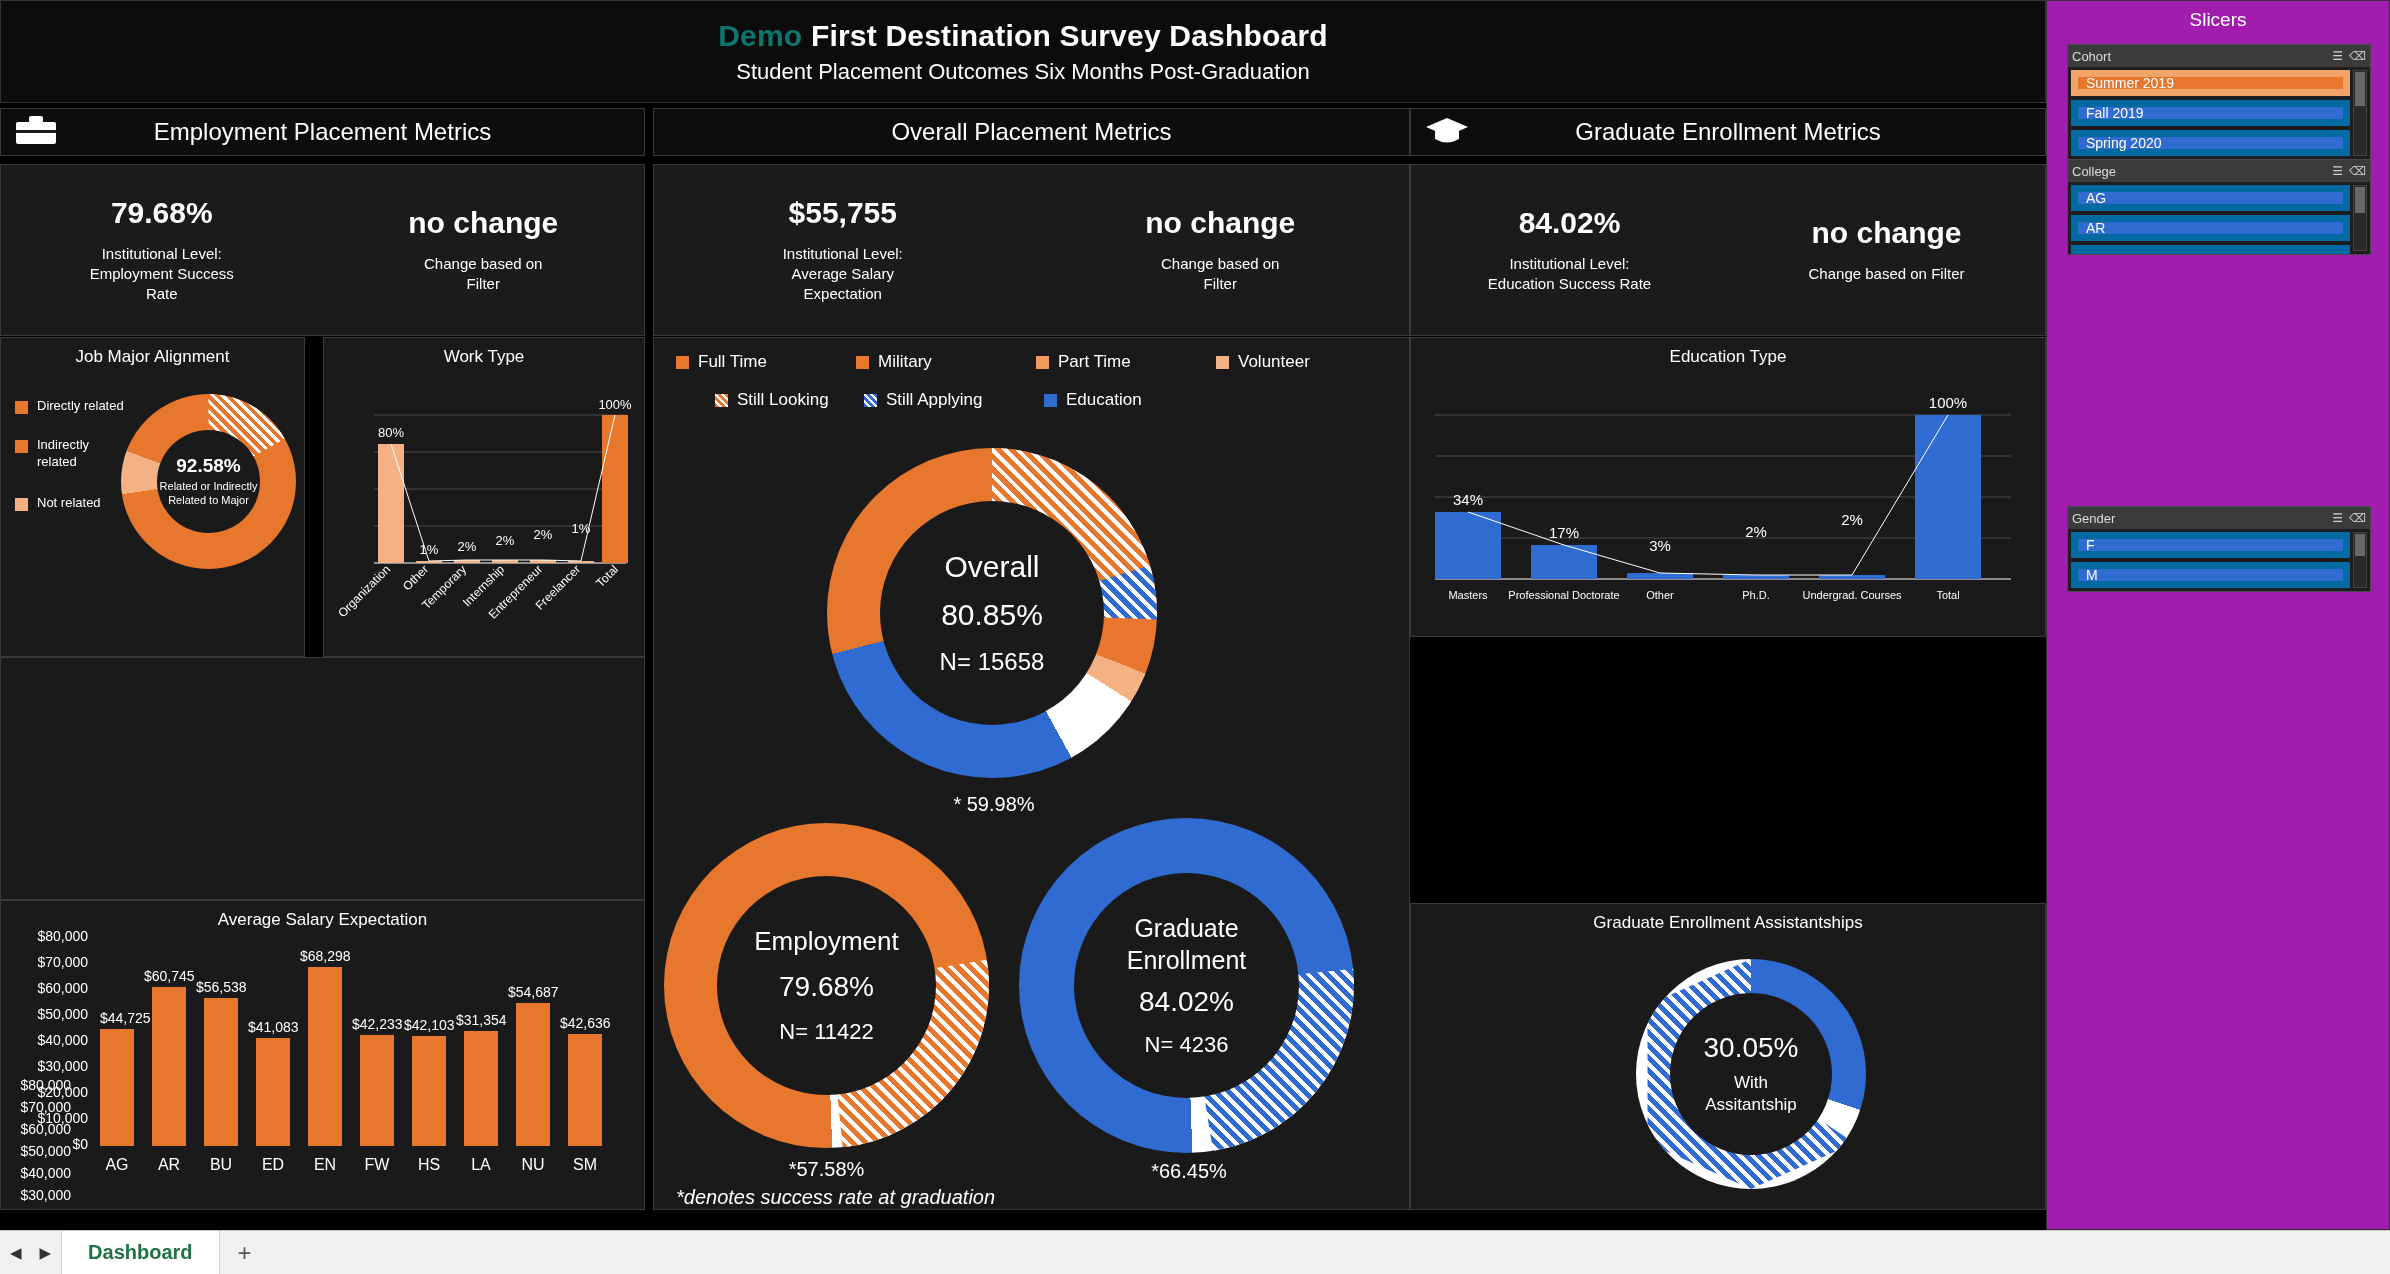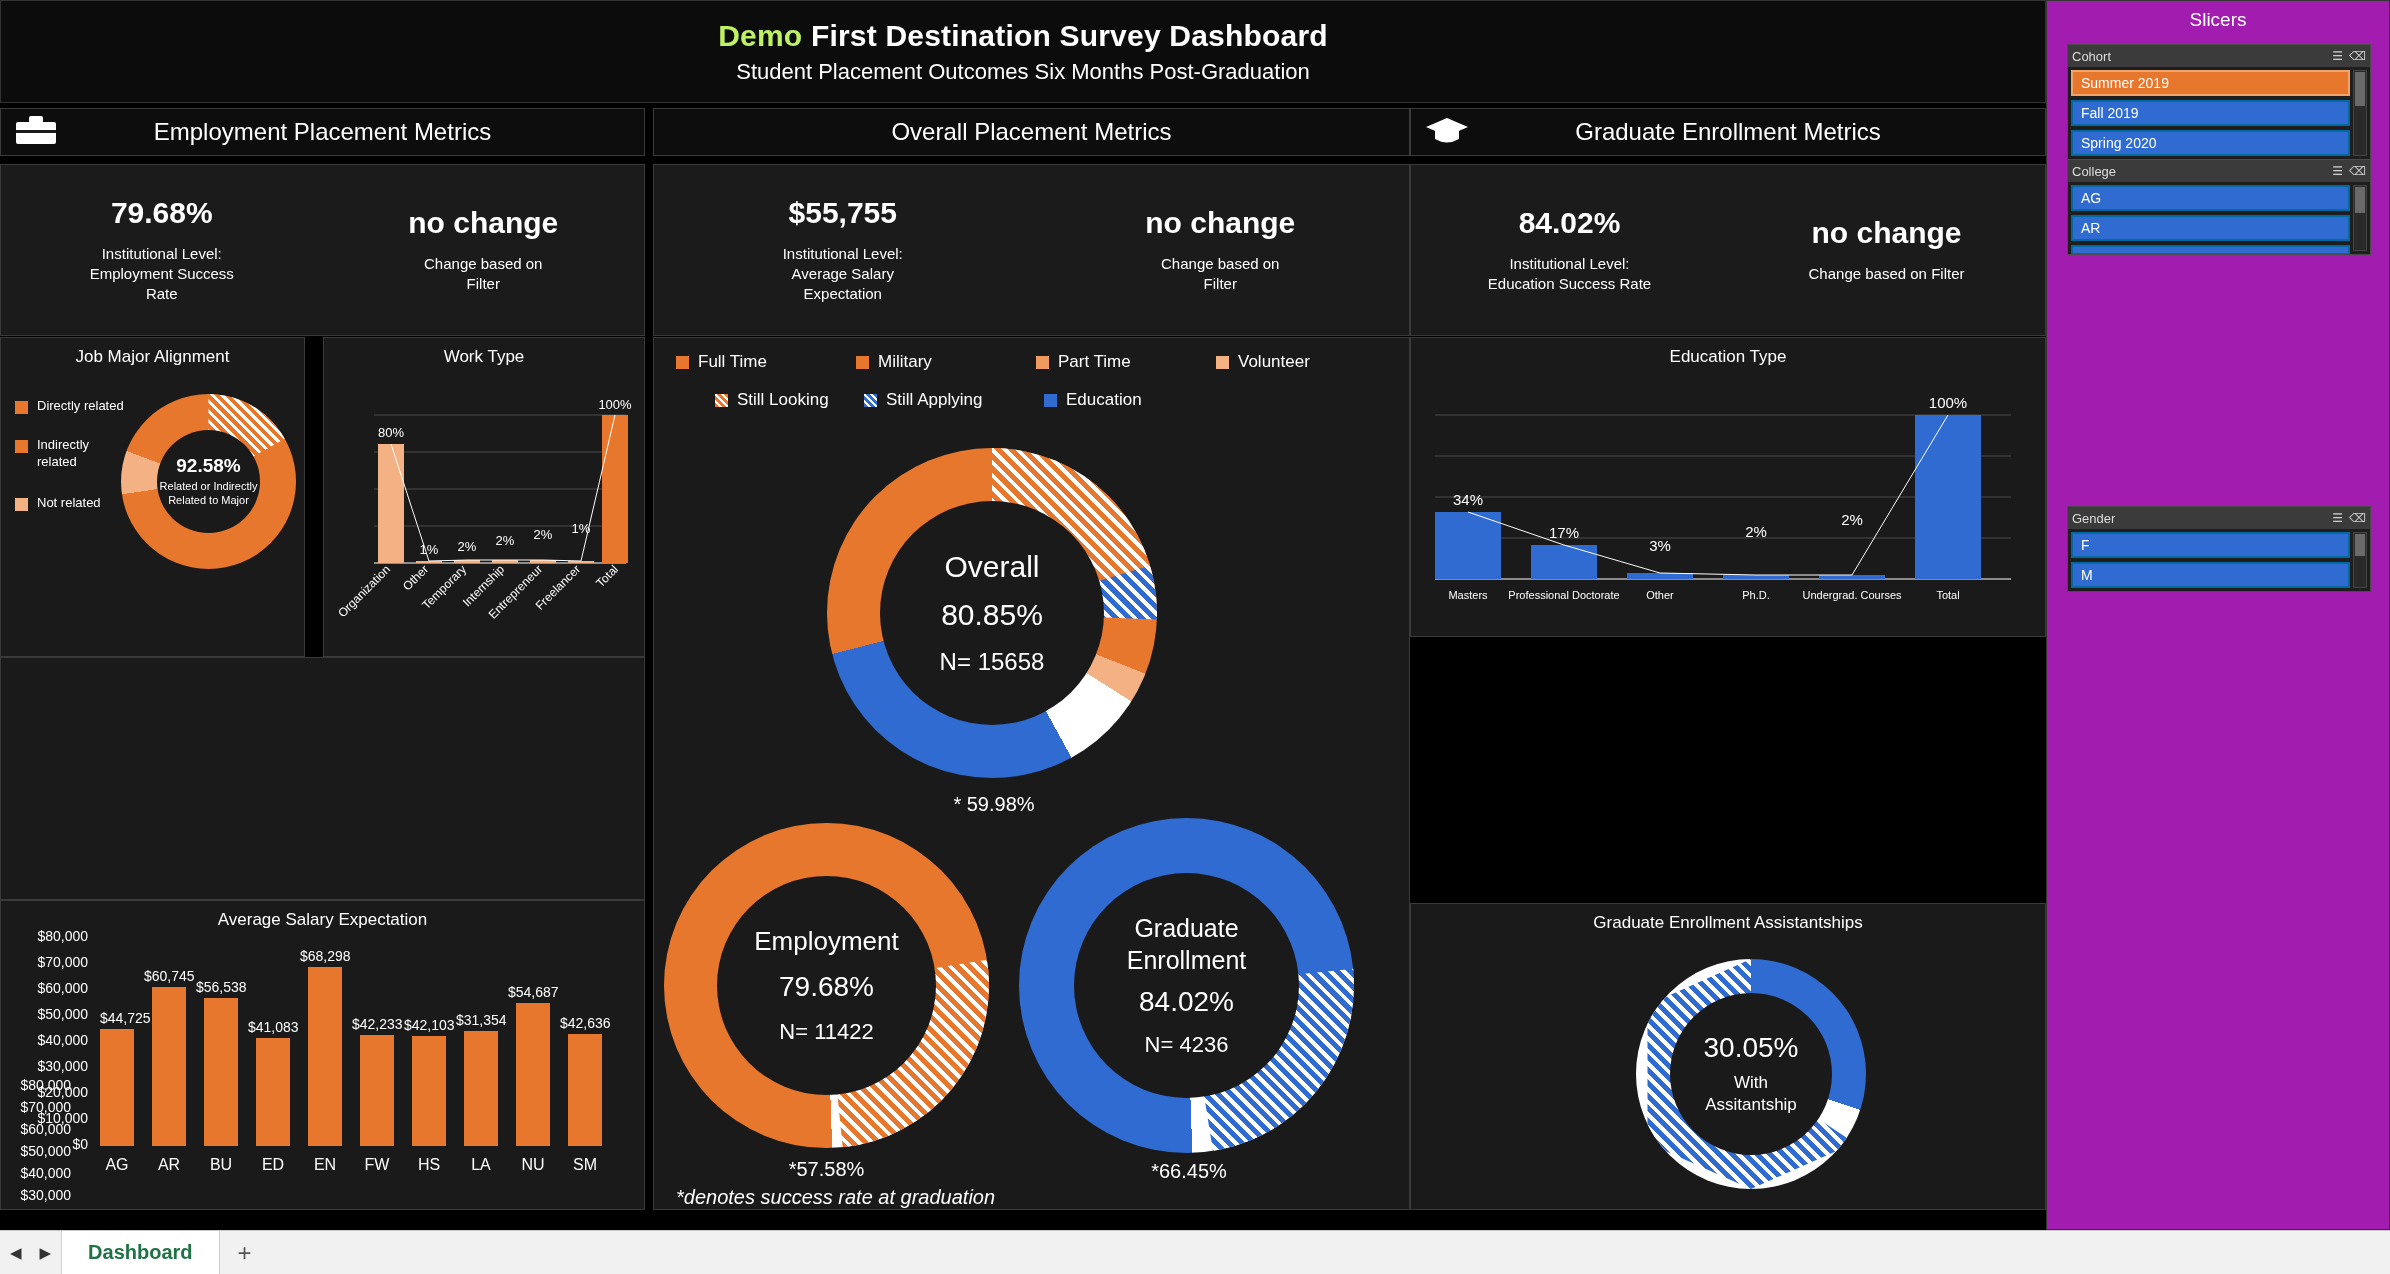--- a/index.html
+++ b/index.html
@@ -20,21 +20,21 @@
   
   .panel { position:absolute; background:#1a1a1a; border:1px solid #3a3a3a; }
 
   
   #title-bar {
     position:absolute; left:0; top:0; width:2046px; height:103px;
     background:#0c0c0c; border:1px solid #333;
     display:flex; flex-direction:column; align-items:center; justify-content:center;
   }
   #title-main { font-size:30px; font-weight:bold; letter-spacing:.2px;}
-  #title-main .demo { color:#bef264; }
+  #title-main .demo { color:#0f766e; }
   #title-sub { font-size:22px; margin-top:6px; }
 
   
   .sec-head {
     position:absolute; height:48px; background:#0d0d0d; border:1px solid #3a3a3a;
     display:flex; align-items:center; justify-content:center;
   }
   .sec-head .lbl { font-size:24px; }
   .sec-icon { position:absolute; left:14px; top:50%; transform:translateY(-50%); }
 
@@ -65,21 +65,21 @@
   #slicers-title { text-align:center; font-size:19px; padding:8px 0 10px; }
   .slicer { position:absolute; left:20px; width:304px; background:#1e1e1e; border:1px solid #4a4a4a; }
   .slicer-head {
     height:22px; background:#3b3b3b; display:flex; align-items:center;
     padding:0 4px; font-size:13px; color:#dcdcdc;
   }
   .slicer-head .sp { flex:1; }
   .slicer-head .ic { font-size:12px; margin-left:6px; color:#cfcfcf; }
   .slicer-body { padding:3px; position:relative; }
   .slicer-item {
-    height:26px; margin-bottom:4px; background:#2f6bd0; border:2px solid #0369a1;
+    height:26px; margin-bottom:4px; background:#2f6bd0; border:7px solid #0369a1;
     color:#fff; font-size:14px; display:flex; align-items:center; padding-left:8px;
   }
   .slicer-item.orange { background:#e8772e; border-color:#f0a469; }
   .slicer-scroll {
     position:absolute; right:3px; top:3px; bottom:3px; width:14px; background:#2a2a2a; border:1px solid #444;
   }
   .slicer-scroll .thumb { position:absolute; left:1px; right:1px; top:1px; height:40%; background:#6a6a6a; }
 
   
   #demo-note {

